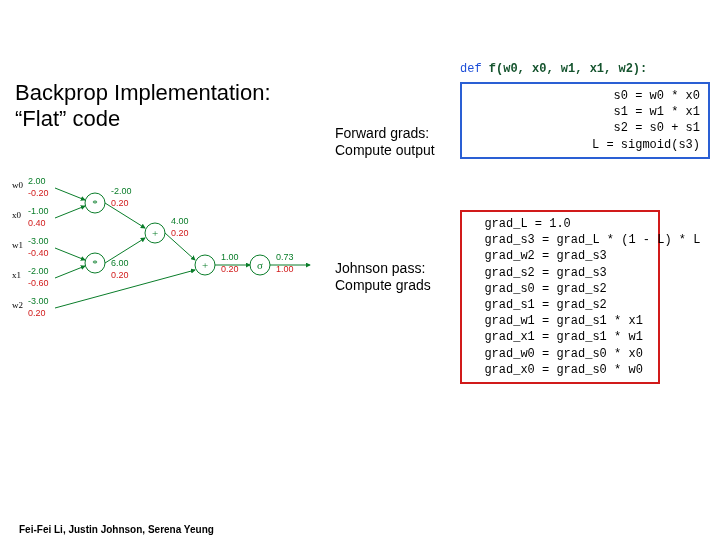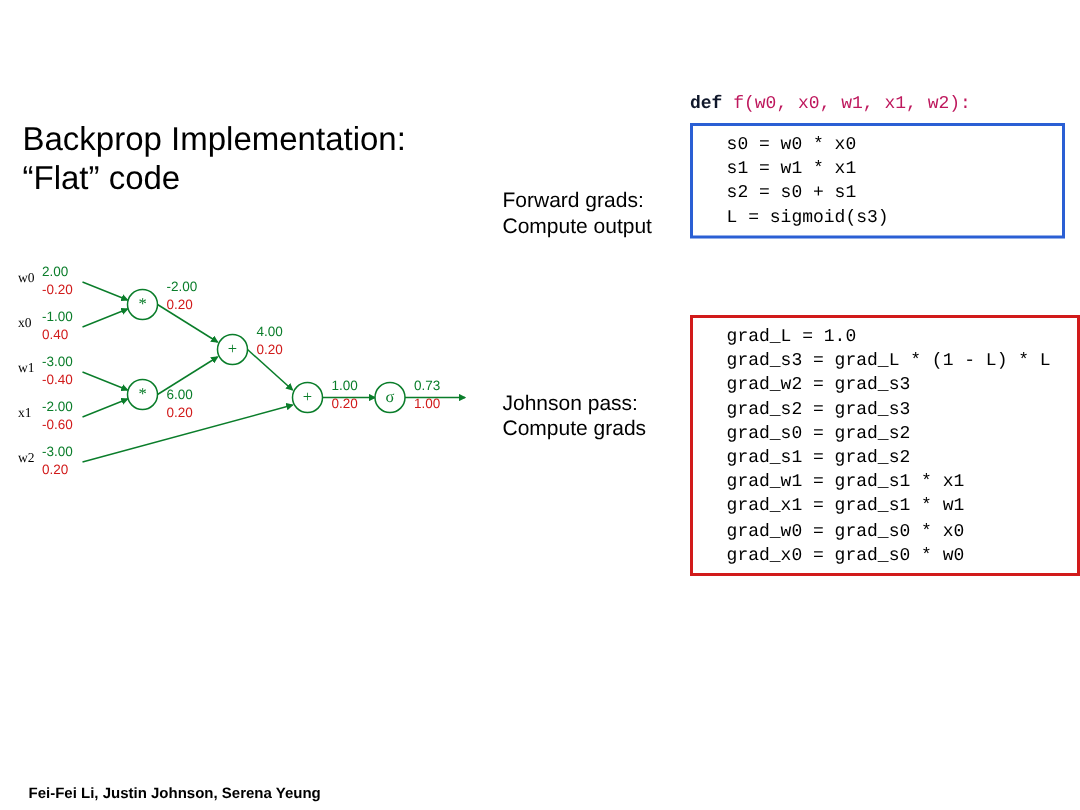--- a/index.html
+++ b/index.html
@@ -41,29 +41,30 @@
     font-family: "Courier New", monospace;
     font-size: 12px;
     line-height: 1.35;
     padding: 4px 8px;
   }
   .code-fwd {
     left: 460px;
     top: 82px;
     width: 250px;
     border: 2px solid #2a5fd4;
+    text-align: right;
   }
   .code-bwd {
     left: 460px;
     top: 210px;
-    width: 260px;
+    width: 200px;
     border: 2px solid #d11a1a;
   }
-  .kw { color: #0f172a; font-weight: bold; }
-  .fn { color: #be185d; }
+  .kw { color: #1d4ed8; font-weight: normal; }
+  .fn { color: #14532d; font-weight: bold; }
   .codeline { white-space: pre; color: #000; }
   .signature {
     position: absolute;
     left: 460px;
     top: 62px;
     font-family: "Courier New", monospace;
     font-size: 12px;
     white-space: pre;
   }
   .graph {

